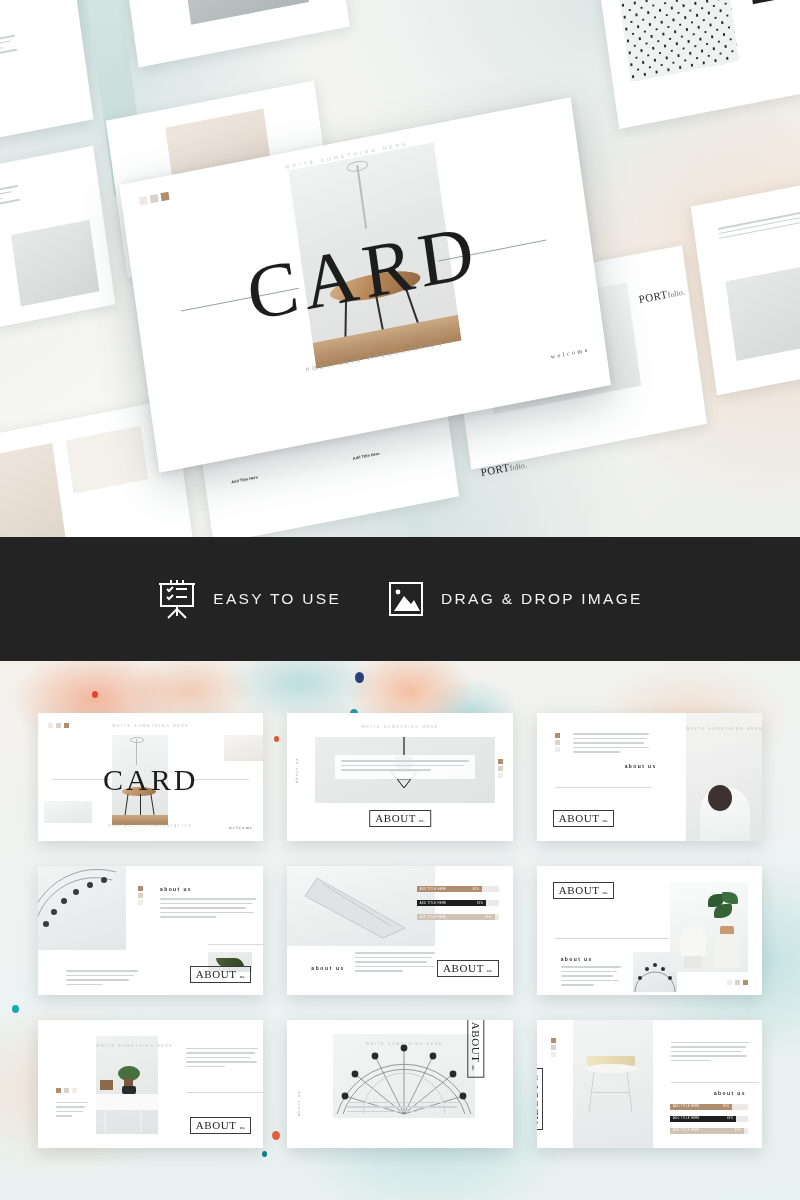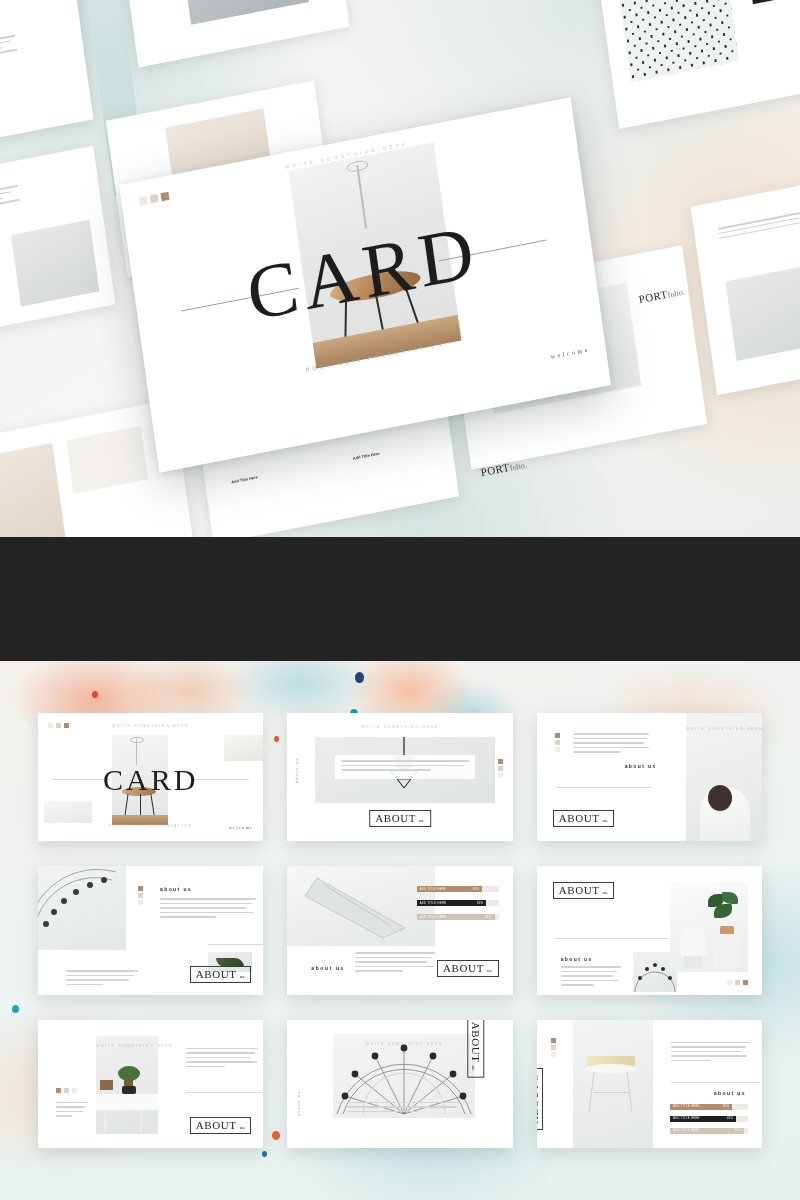--- a/index.html
+++ b/index.html
@@ -278,22 +278,51 @@
   <div style="position:absolute; left:480px; top:458px; transform:rotate(-11deg);">
     <span style="font-family:'Liberation Serif',serif; font-size:11px; color:#2a2a2a; letter-spacing:.5px;">PORT</span><span style="font-family:'Liberation Serif',serif; font-size:8px; color:#6a6a6a;">folio.</span>
   </div>
   <div style="position:absolute; left:638px; top:285px; transform:rotate(-11deg);">
     <span style="font-family:'Liberation Serif',serif; font-size:11px; color:#2a2a2a; letter-spacing:.5px;">PORT</span><span style="font-family:'Liberation Serif',serif; font-size:8px; color:#6a6a6a;">folio.</span>
   </div>
 </div>
 
 <div class="features">
 
-
-
+  <div class="feat">
+    <span>
+      <svg width="40" height="42" viewBox="0 0 40 42" fill="none" stroke="#ffffff" stroke-width="2">
+        <rect x="4" y="6" width="32" height="22"></rect>
+        <line x1="2" y1="6" x2="38" y2="6"></line>
+        <polyline points="10,11 12,13 16,9"></polyline>
+        <line x1="19" y1="11" x2="30" y2="11"></line>
+        <polyline points="10,19 12,21 16,17"></polyline>
+        <line x1="19" y1="19" x2="30" y2="19"></line>
+        <line x1="20" y1="28" x2="20" y2="38"></line>
+        <line x1="20" y1="31" x2="11" y2="40"></line>
+        <line x1="20" y1="31" x2="29" y2="40"></line>
+        <line x1="14" y1="2" x2="14" y2="6"></line>
+        <line x1="20" y1="2" x2="20" y2="6"></line>
+        <line x1="26" y1="2" x2="26" y2="6"></line>
+      </svg>
+    </span>
+    <span class="lbl">EASY TO USE</span>
+  </div>
+
+
+  <div class="feat">
+    <span>
+      <svg width="38" height="38" viewBox="0 0 38 38" fill="none" stroke="#ffffff" stroke-width="2">
+        <rect x="3" y="3" width="32" height="32"></rect>
+        <circle cx="11" cy="12" r="2.4" fill="#ffffff" stroke="none"></circle>
+        <polygon points="7,31 17,16 24,24 27,20 33,31" fill="#ffffff" stroke="none"></polygon>
+      </svg>
+    </span>
+    <span class="lbl">DRAG &amp; DROP IMAGE</span>
+  </div>
 
 </div>
 
 <div class="bottom">
   <div class="wc"></div>
   <div class="blot" style="left:355px; top:11px; width:9px; height:11px; background:#26407a;"></div>
   <div class="blot" style="left:350px; top:48px; width:8px; height:9px; background:#1f9aa8;"></div>
   <div class="blot" style="left:92px; top:30px; width:6px; height:7px; background:#e2452f;"></div>
   <div class="blot" style="left:348px; top:63px; width:5px; height:6px; background:#b0342a;"></div>
   <div class="blot" style="left:274px; top:75px; width:5px; height:6px; background:#e05a38;"></div>

